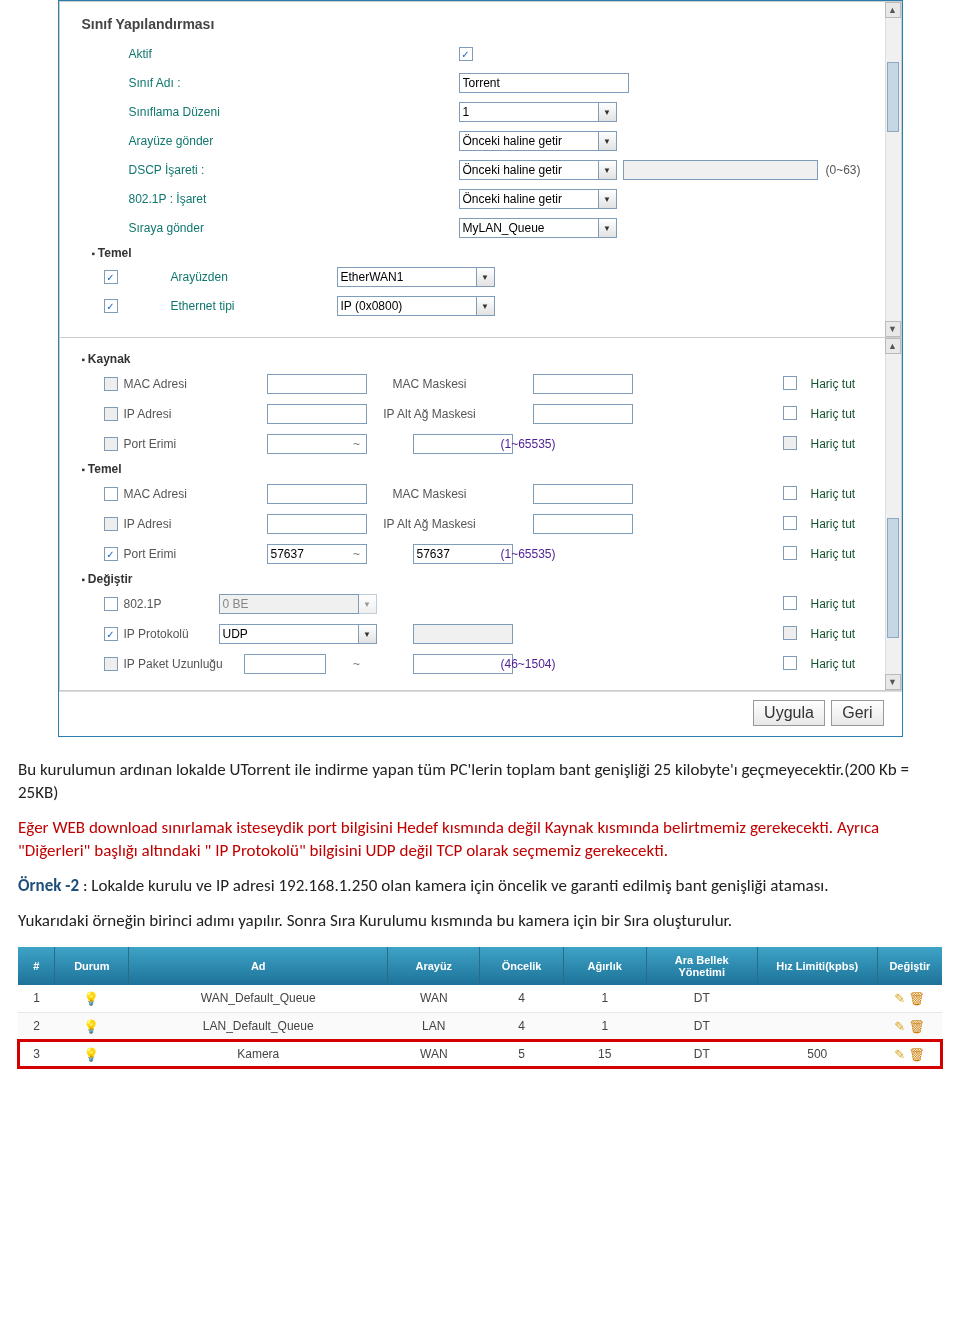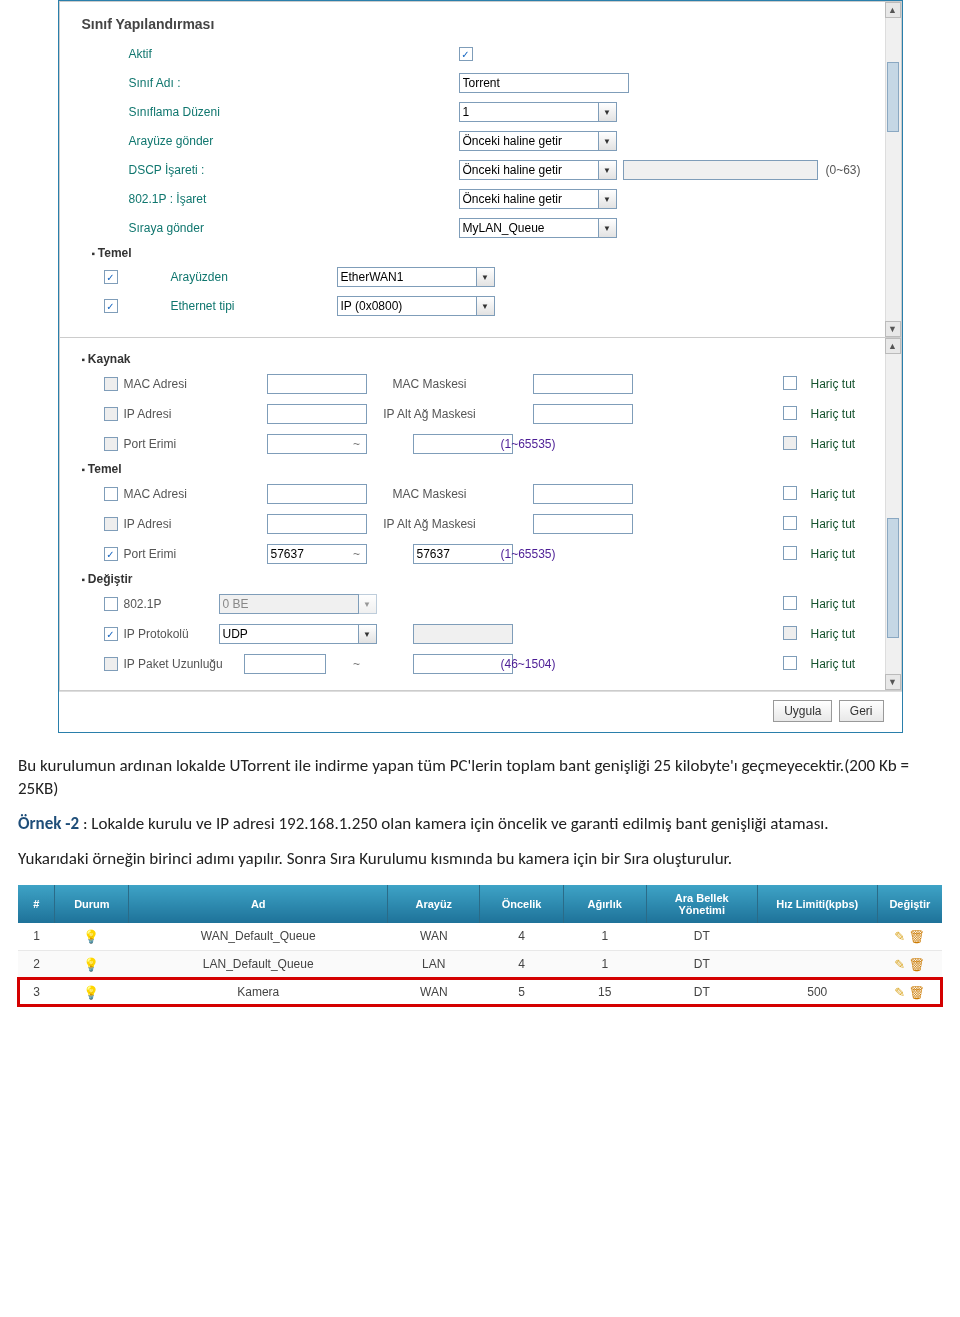--- a/index.html
+++ b/index.html
@@ -43,21 +43,21 @@
   .cfield1 { width: 130px; }
   .ctilde { width: 16px; text-align: center; color: #777; }
   .cfield2 { width: 130px; }
   .cmidlabel { width: 120px; color: #555; padding-left: 10px; text-align: center; }
   .crange { width: 120px; color: #4c1d95; padding-left: 6px; }
   .cspace { flex: 1; }
   .cexcl-chk { width: 28px; }
   .cexcl-lbl { width: 60px; color: #14532d; }
 
   .btn-row { text-align: right; padding: 8px 18px 10px 0; background: #fff; border-top: 1px solid #ddd; }
-  .btn { display: inline-block; border: 1px solid #999; background: linear-gradient(#fff,#e8e8e8); padding: 3px 10px; font-size: 12px; cursor: pointer; margin-left: 3px; }
+  .btn { display: inline-block; border: 1px solid #999; background: linear-gradient(#fff,#e8e8e8); padding: 3px 10px; font-size: 16px; cursor: pointer; margin-left: 3px; }
 
   .doc-text { width: 924px; margin: 22px auto 0 auto; font-family: Calibri, Arial, sans-serif; font-size: 17px; line-height: 1.35; color: #222; }
   .doc-text .red { color: #c00000; }
   .doc-text .blue { font-weight: bold; color: #1f4e79; }
   .doc-text p { margin-bottom: 12px; }
 
   .qtable-wrap { width: 924px; margin: 14px auto 0 auto; }
   .qtable { width: 100%; border-collapse: collapse; font-size: 12px; }
   .qtable thead th { background: linear-gradient(#3ea3c6,#1e7299); color: #fff; font-weight: bold; padding: 7px 4px; border-right: 1px solid #2a6b88; font-size: 11px; }
   .qtable thead th:last-child { border-right: none; }
@@ -299,20 +299,21 @@
   </div>
 
   <div class="btn-row">
     <span class="btn">Uygula</span>
     <span class="btn">Geri</span>
   </div>
 </div>
 
 <div class="doc-text">
   <p>Bu kurulumun ardınan lokalde UTorrent ile indirme yapan tüm PC'lerin toplam bant genişliği 25 kilobyte'ı geçmeyecektir.(200 Kb = 25KB)</p>
+  <p class="red">Eğer WEB download sınırlamak isteseydik port bilgisini Hedef kısmında değil Kaynak kısmında belirtmemiz gerekecekti. Ayrıca "Diğerleri" başlığı altındaki " IP Protokolü" bilgisini UDP değil TCP olarak seçmemiz gerekecekti.</p>
   <p><span class="blue">Örnek -2</span><span> : Lokalde kurulu ve IP adresi 192.168.1.250 olan kamera için öncelik ve garanti edilmiş bant genişliği ataması.</span></p>
   <p>Yukarıdaki örneğin birinci adımı yapılır. Sonra Sıra Kurulumu kısmında bu kamera için bir Sıra oluşturulur.</p>
 </div>
 
 <div class="qtable-wrap">
   <table class="qtable">
     <thead>
       <tr>
         <th style="width:4%">#</th>
         <th style="width:8%">Durum</th>

